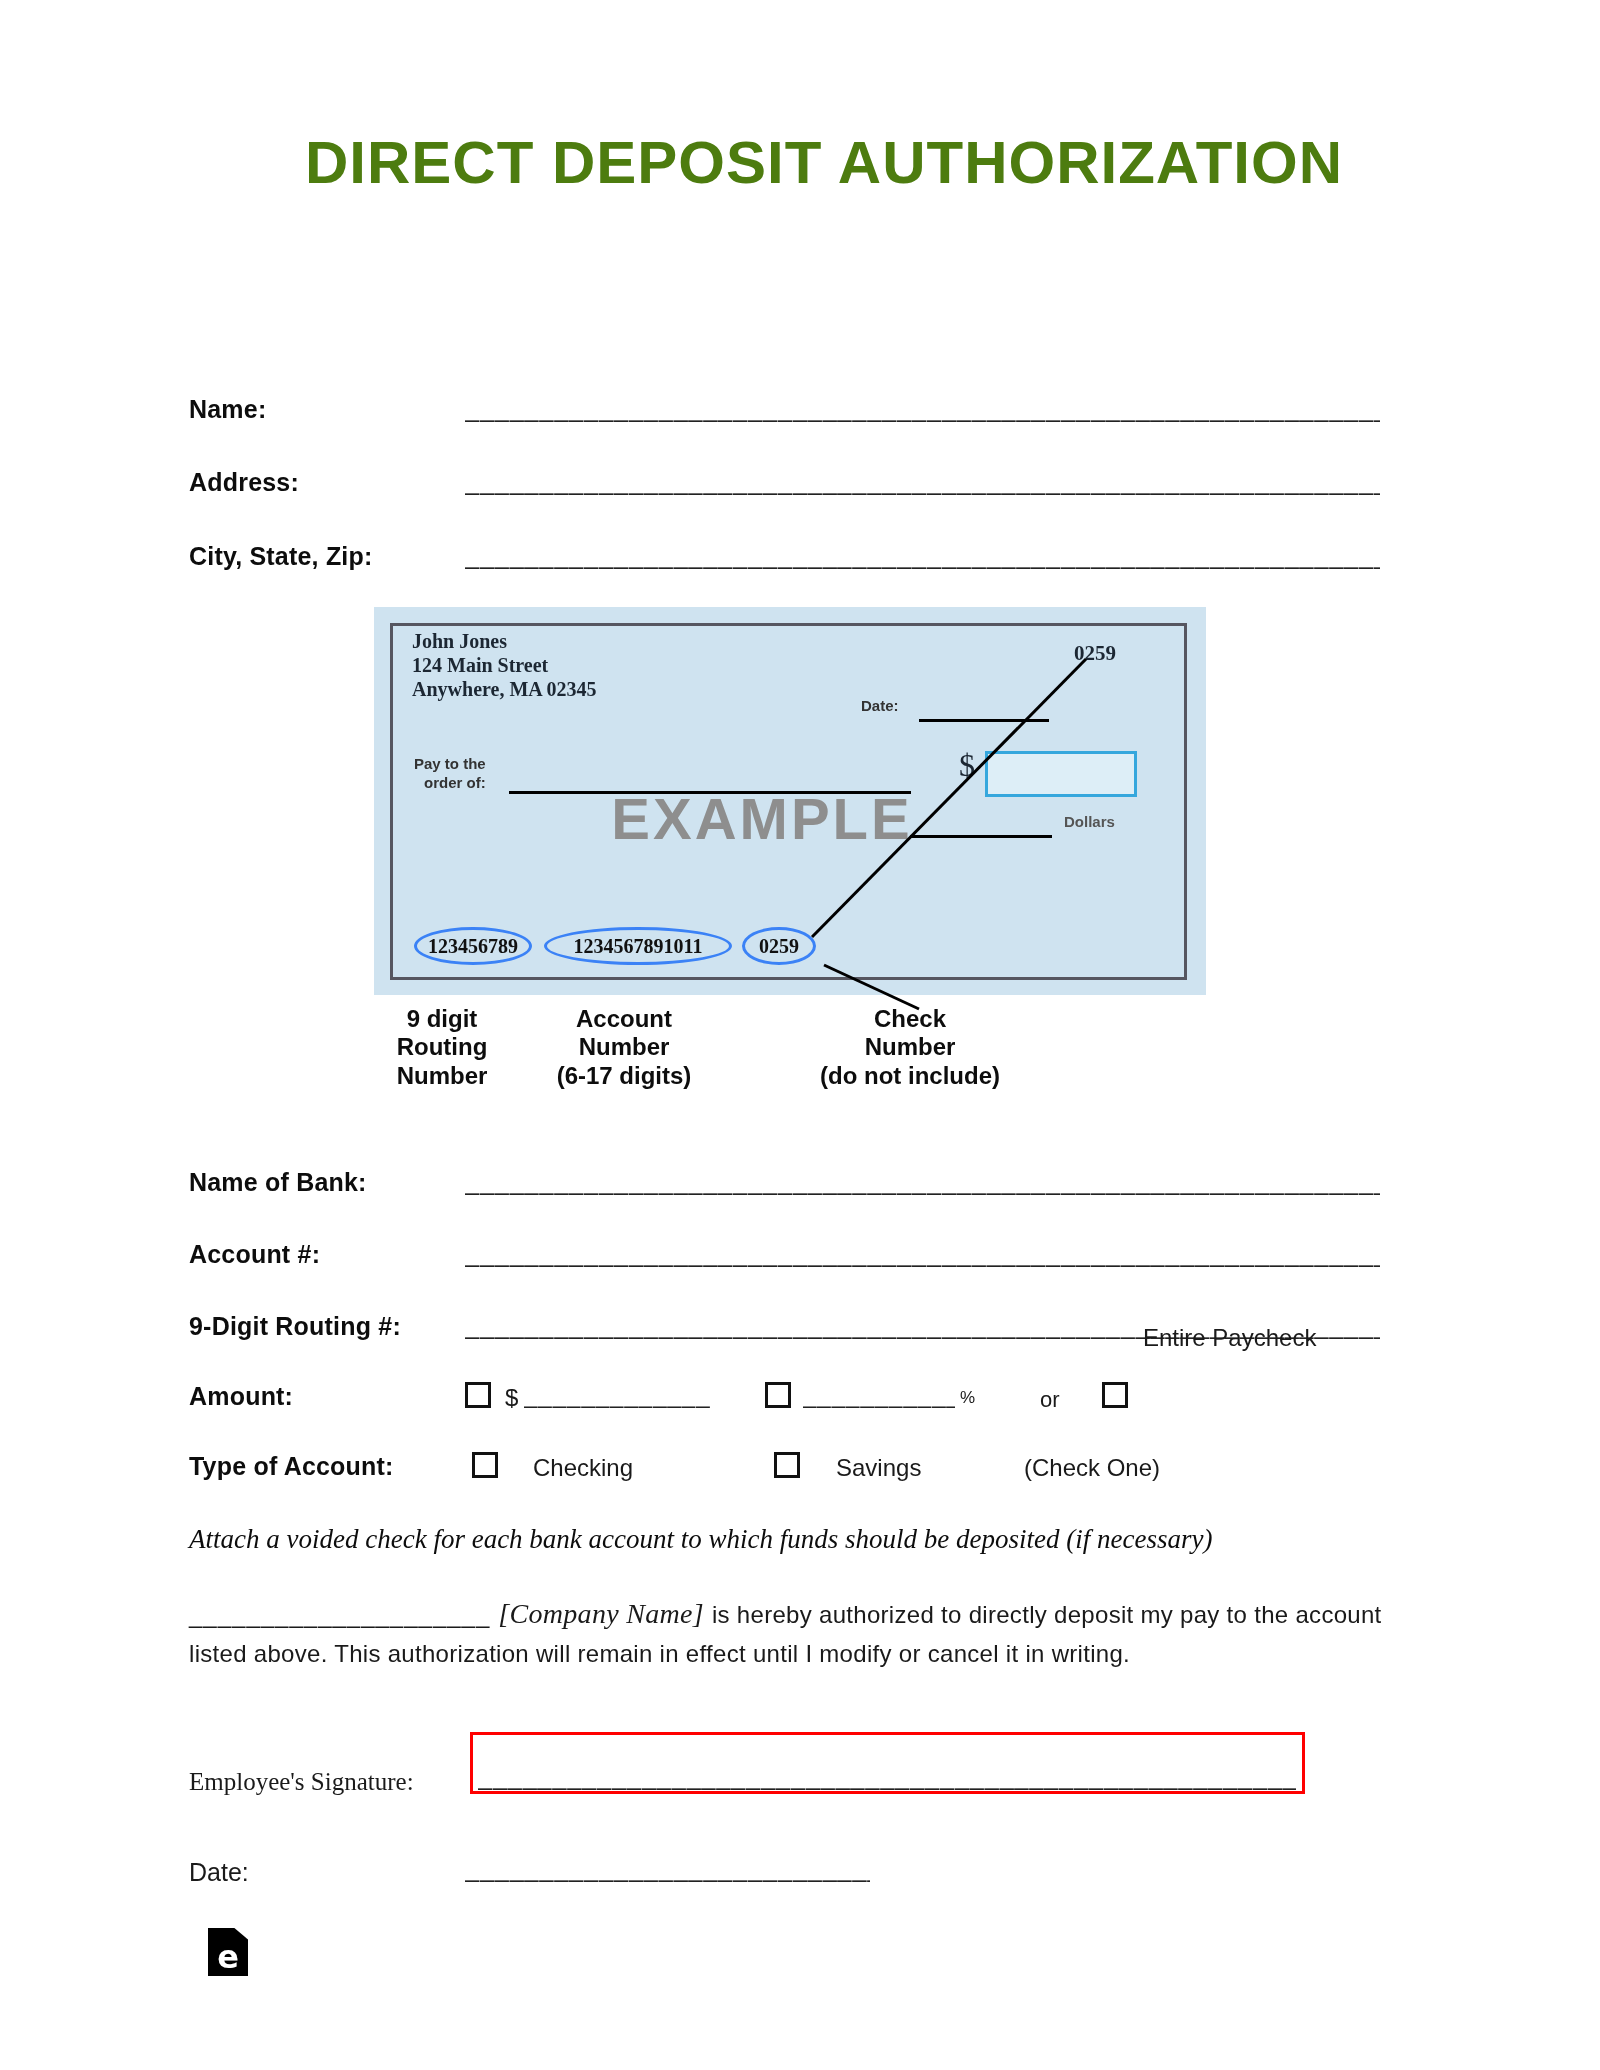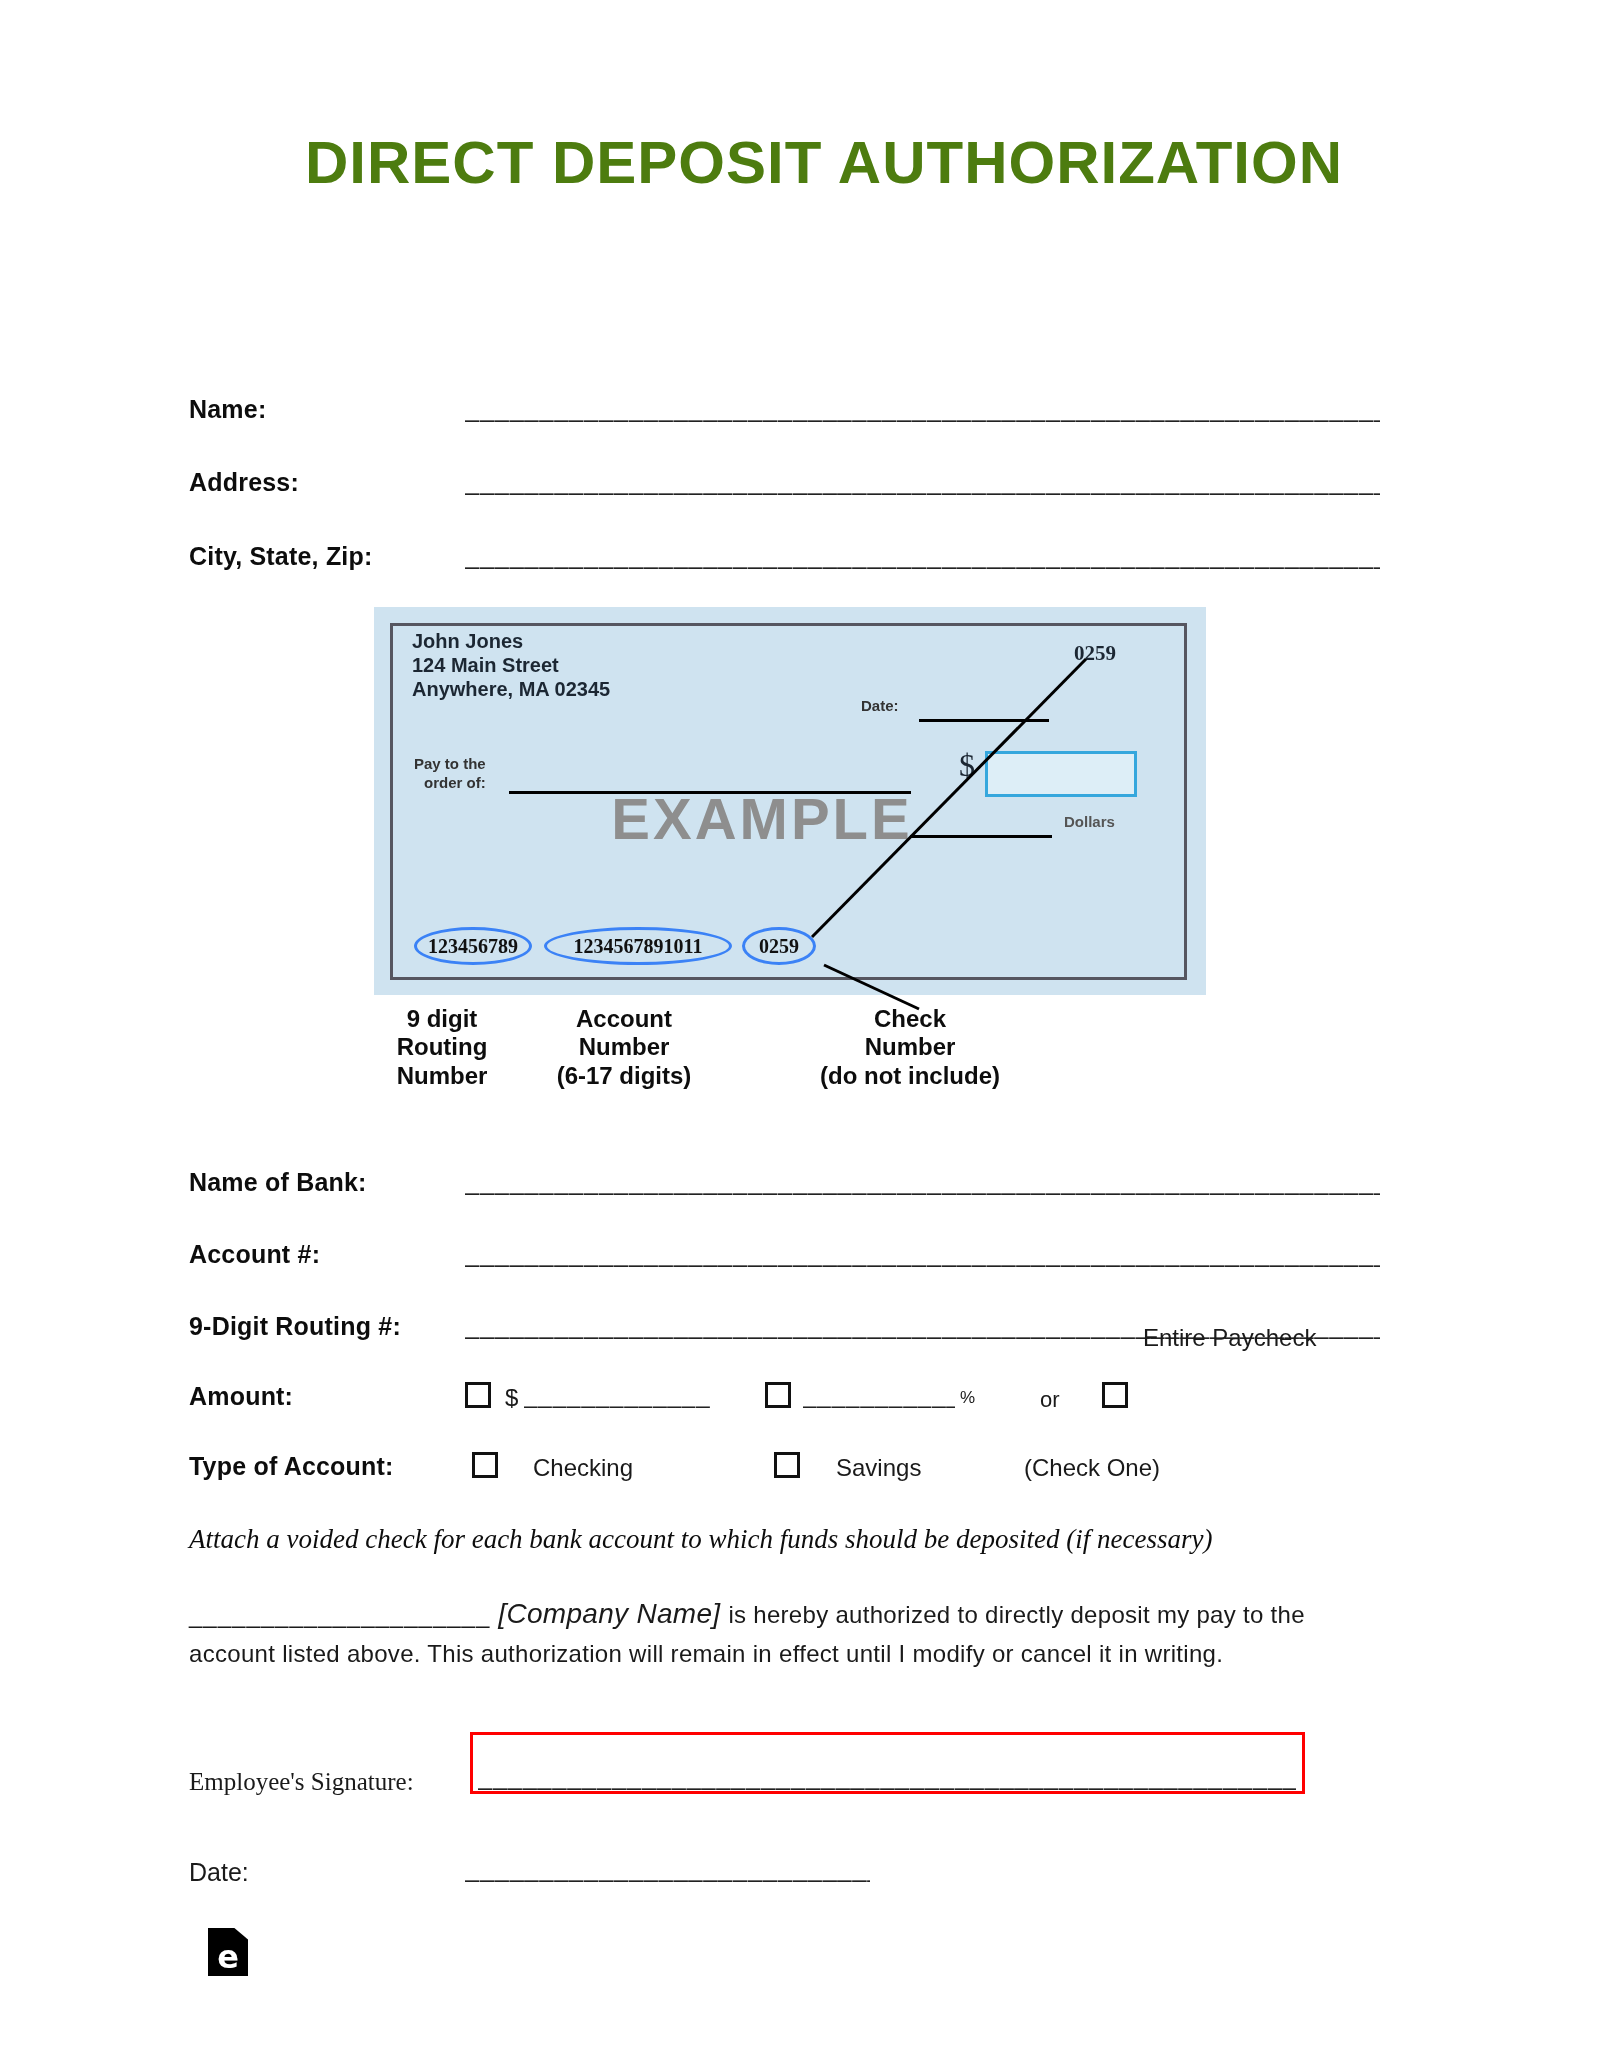--- a/index.html
+++ b/index.html
@@ -15,37 +15,37 @@
   .plain  { font-size:24px; color:#1a1a1a; white-space:nowrap; }
 
   .uline { display:inline-block; overflow:hidden; white-space:nowrap; font-size:25px; line-height:32px; height:32px; letter-spacing:1px; color:#222; }
 
   .checkbox { width:26px; height:26px; border:3px solid #111; background:#fff; }
 
   
   .figure { left:374px; top:607px; width:832px; height:505px; }
   .check-bg { position:absolute; left:0; top:0; width:832px; height:388px; background:#cfe3f0; }
   .check-inner-border { position:absolute; left:16px; top:16px; width:797px; height:357px; border:3px solid #565660; }
-  .payer { position:absolute; left:38px; top:22px; font-family:Liberation Sans, sans-serif; font-weight:bold; font-size:20px; line-height:1.2; color:#1c2733; }
+  .payer { position:absolute; left:38px; top:22px; font-family:Liberation Serif, serif; font-weight:bold; font-size:20px; line-height:1.2; color:#1c2733; }
   .check-num { position:absolute; left:700px; top:34px; font-family:"Liberation Serif", serif; font-weight:bold; font-size:21px; color:#1c2733; }
   .chk-small { font-size:15px; font-weight:bold; color:#333; line-height:1.25; }
   .chk-line { position:absolute; border-top:3px solid #000; }
   .dollar-sign { position:absolute; left:585px; top:140px; font-family:"Liberation Serif", serif; font-size:32px; color:#1c2733; }
   .amount-box { position:absolute; left:611px; top:144px; width:152px; height:46px; border:3px solid #35a7dd; background:#ddeef7; }
   .watermark { position:absolute; left:218px; top:178px; width:340px; text-align:center; font-size:58px; font-weight:bold; letter-spacing:3px; color:#8e8e8e; }
   .oval { position:absolute; top:320px; height:38px; border:3px solid #3b82f6; border-radius:50%; display:flex; align-items:center; justify-content:center; font-family:"Liberation Serif", serif; font-weight:bold; font-size:20px; color:#111; background:transparent; }
   .callout { position:absolute; top:398px; transform:translateX(-50%); text-align:center; font-size:24px; font-weight:bold; line-height:1.18; color:#0d0d0d; }
   .pre { white-space:pre-line; }
   .callout-svg { position:absolute; left:0; top:0; width:832px; height:505px; pointer-events:none; }
 
   
   .attach-note { left:189px; top:1524px; font-family:"Liberation Serif", serif; font-style:italic; font-size:27px; color:#0d0d0d; }
   .auth-par { left:189px; top:1592px; width:1200px; font-size:24px; line-height:1.55; letter-spacing:0.3px; color:#1a1a1a; }
   .auth-blank { letter-spacing:1px; }
-  .company { font-family:Liberation Sans, sans-serif; font-style:italic; font-size:28px; margin:16px 8px; }
+  .company { font-family:Liberation Serif, serif; font-style:italic; font-size:28px; margin:16px 8px; }
   .red-box { left:470px; top:1732px; width:835px; height:62px; border:3px solid #ff0000; }
 
   .logo { left:208px; top:1928px; width:40px; height:48px; background:#000;
           clip-path:polygon(0 0, 66% 0, 100% 24%, 100% 100%, 0 100%);
           display:flex; align-items:flex-end; justify-content:center; }
   .logo span { color:#fff; font-weight:bold; font-size:32px; line-height:1; font-family:"DejaVu Sans", sans-serif; margin-bottom:3px; }
 </style>
 </head>
 <body>
 

